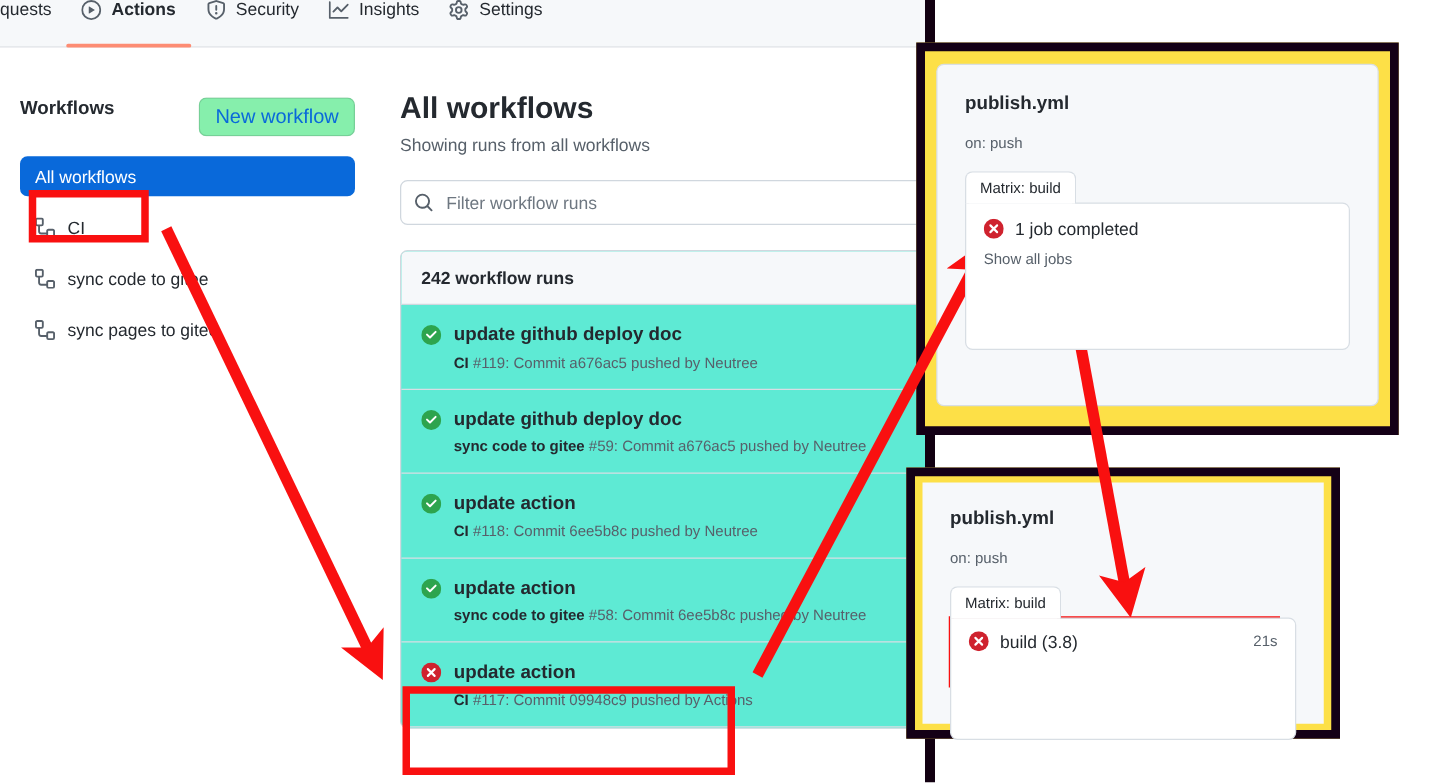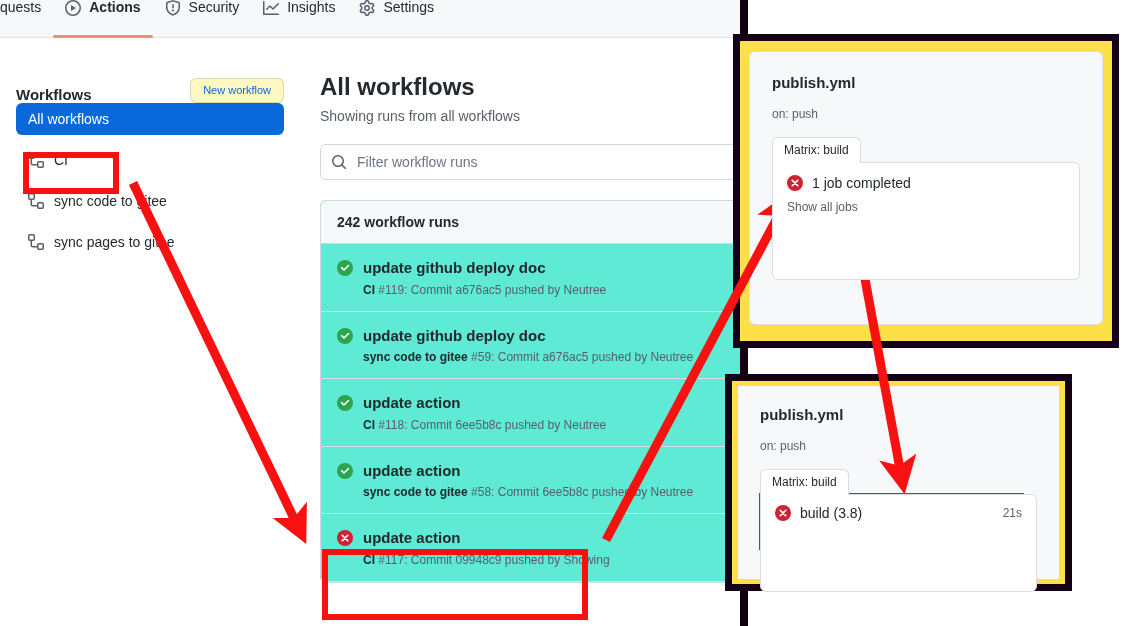--- a/index.html
+++ b/index.html
@@ -56,33 +56,33 @@
   
   #sidebar {
     position: absolute;
     left: 0; top: 38px;
     width: 300px;
     padding: 40px 16px 0 16px;
     box-sizing: border-box;
   }
   #sidebar-head {
     display: flex;
-    align-items: flex-end;
+    align-items: flex-start;
     justify-content: space-between;
-    margin-bottom: 0;
+    margin-bottom: 16px;
   }
   #workflows-heading {
     font-size: 15px;
     font-weight: bold;
     color: #24292f;
   }
   #new-workflow-button {
-    font-size: 11px;
+    font-size: 16px;
     color: #0969da;
-    background: #fef9c3;
+    background: #86efac;
     border: 1px solid rgba(27,31,36,0.15);
     border-radius: 6px;
     padding: 5px 12px;
     line-height: 1.2;
     cursor: pointer;
     white-space: nowrap;
   }
   .wf-item {
     display: flex;
     align-items: center;
@@ -445,21 +445,21 @@
 
     <div class="run-row">
       <span class="run-status">
         <svg viewBox="0 0 16 16" width="16" height="16">
             <circle cx="8" cy="8" r="8" fill="#cf222e"></circle>
             <path d="M5.3 5.3 10.7 10.7M10.7 5.3 5.3 10.7" stroke="#fff" stroke-width="1.7" stroke-linecap="round"></path>
           </svg>
       </span>
       <div>
         <div class="run-title">update action</div>
-        <div class="run-meta"><b>CI</b><span> #117: Commit 09948c9 pushed by Showing</span></div>
+        <div class="run-meta"><b>CI</b><span> #117: Commit 09948c9 pushed by Actions</span></div>
       </div>
     </div>
   </div>
 </div>
 
 <div id="right-region"></div>
 
 <div class="shot-panel" id="shot-top">
   <div class="yml-card">
     <div class="yml-title">publish.yml</div>

